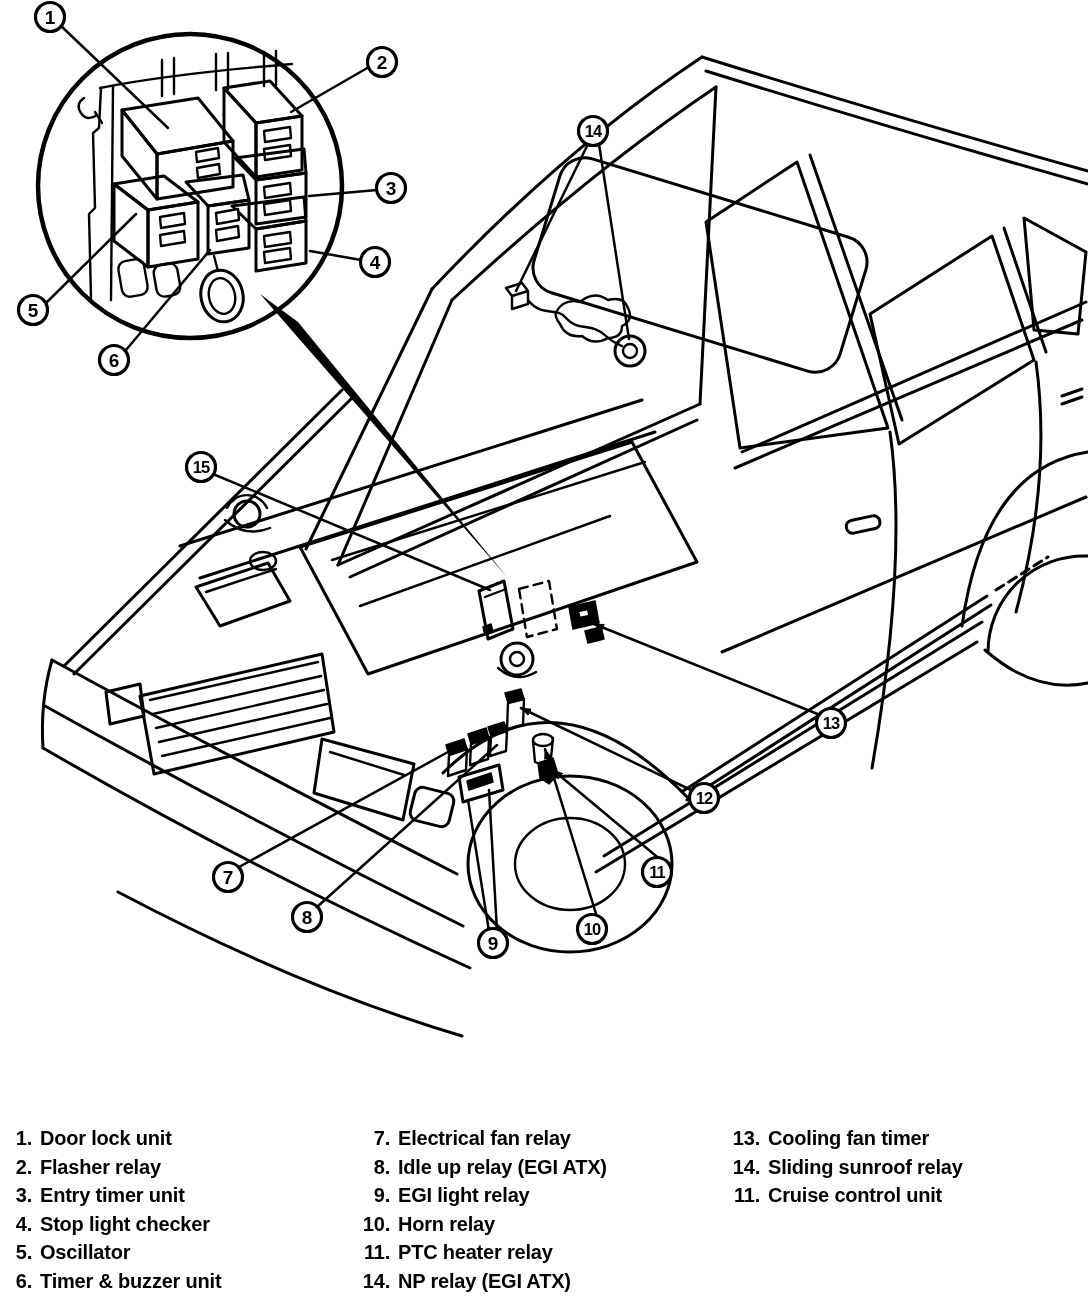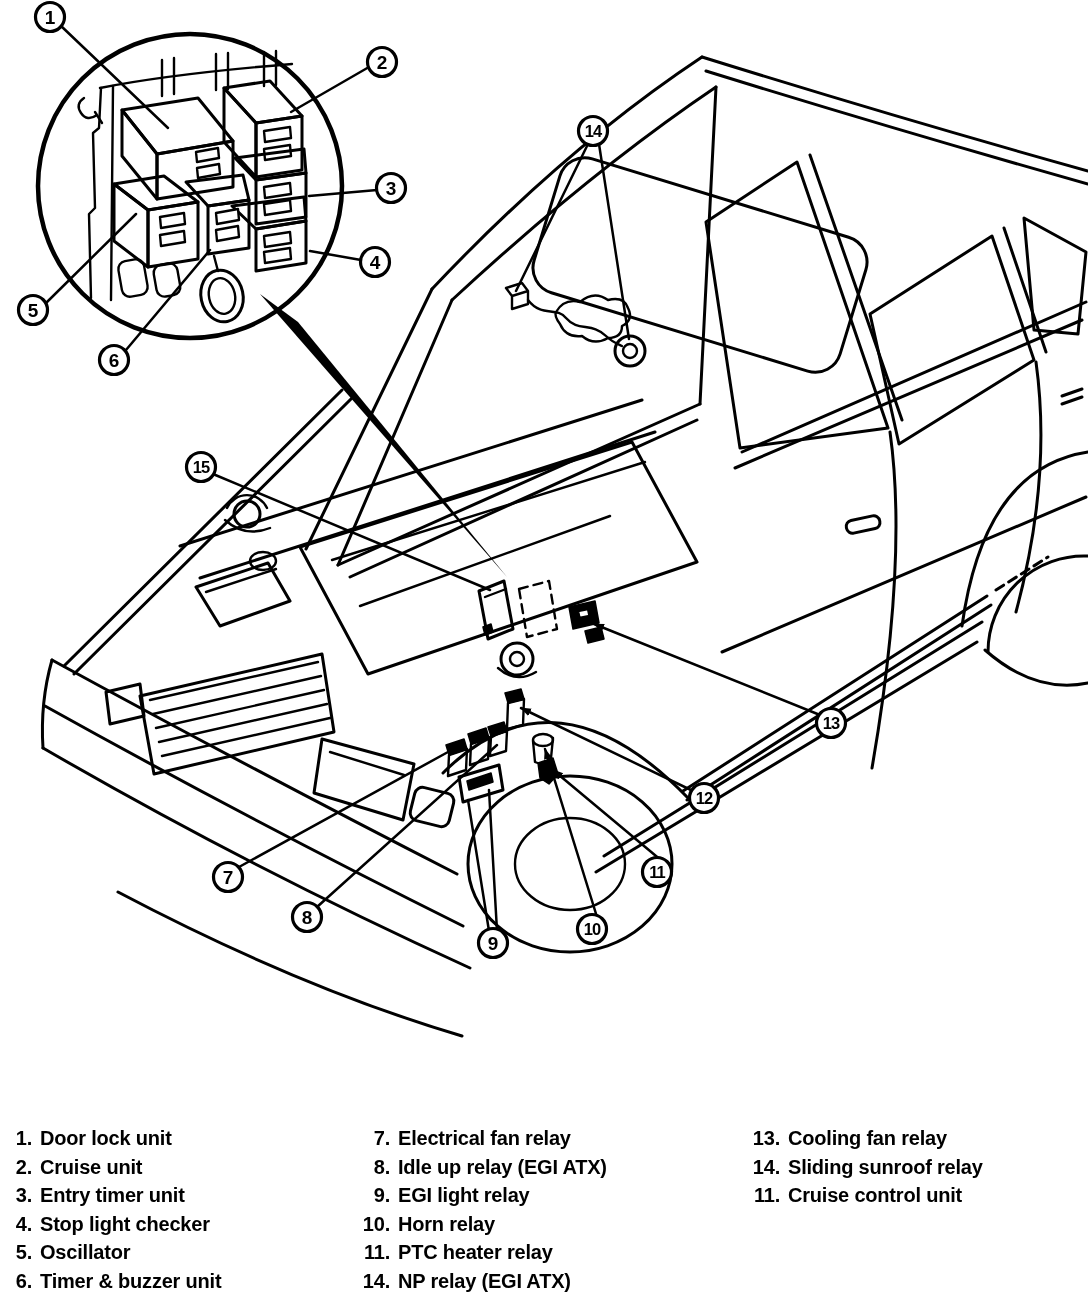--- a/index.html
+++ b/index.html
@@ -18,21 +18,21 @@
   .callout text.two{font-size:16.5px;letter-spacing:-1px;}
   .legend-col{position:absolute;top:1124px;}
   .legend-item{display:flex;line-height:28.6px;font-size:20px;font-weight:700;
                letter-spacing:-0.2px;white-space:nowrap;}
   .legend-item .num{text-align:right;margin-right:8px;}
   #legend-col-1 .num{width:26px;}
   #legend-col-2 .num{width:44px;}
   #legend-col-3 .num{width:44px;}
   #legend-col-1{left:6px;}
   #legend-col-2{left:346px;}
-  #legend-col-3{left:736px;}
+  #legend-col-3{left:716px;}
 </style>
 </head>
 <body>
 
 <div class="stage">
 <svg width="1088" height="1304" viewBox="0 0 1088 1304">
   <defs>
     <marker id="arw" markerWidth="12" markerHeight="10" refX="10" refY="4" orient="auto" markerUnits="userSpaceOnUse">
       <path d="M0,0 L11,4 L0,8 Z" fill="#000"></path>
     </marker>
@@ -291,21 +291,21 @@
   </g>
 </svg>
 
 <div class="legend-col" id="legend-col-1">
       <div class="legend-item">
         <span class="num">1.</span>
         <span>Door lock unit</span>
       </div>
       <div class="legend-item">
         <span class="num">2.</span>
-        <span>Cruise unit</span>
+        <span>Flasher relay</span>
       </div>
       <div class="legend-item">
         <span class="num">3.</span>
         <span>Entry timer unit</span>
       </div>
       <div class="legend-item">
         <span class="num">4.</span>
         <span>Stop light checker</span>
       </div>
       <div class="legend-item">
@@ -339,21 +339,21 @@
         <span>PTC heater relay</span>
       </div>
       <div class="legend-item">
         <span class="num">14.</span>
         <span>NP relay (EGI ATX)</span>
       </div>
     </div>
 <div class="legend-col" id="legend-col-3">
       <div class="legend-item">
         <span class="num">13.</span>
-        <span>Cooling fan relay</span>
+        <span>Cooling fan timer</span>
       </div>
       <div class="legend-item">
         <span class="num">14.</span>
         <span>Sliding sunroof relay</span>
       </div>
       <div class="legend-item">
         <span class="num">11.</span>
         <span>Cruise control unit</span>
       </div>
     </div>

